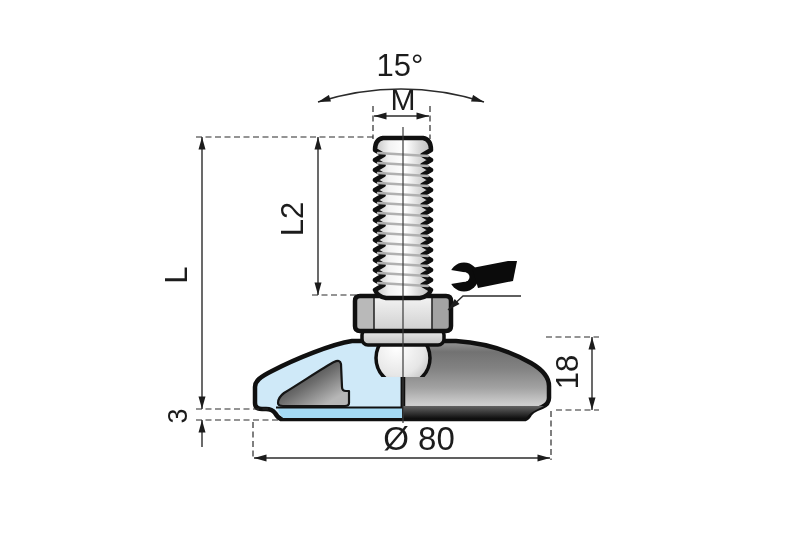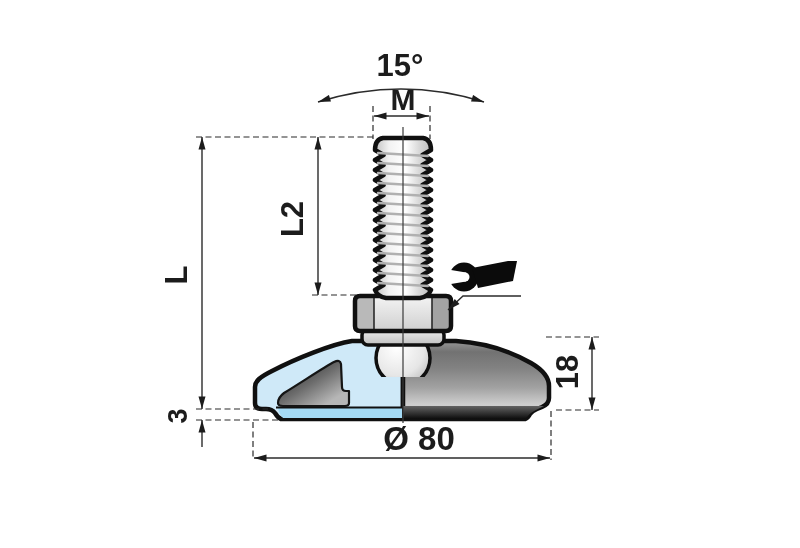--- a/index.html
+++ b/index.html
@@ -1,16 +1,16 @@
 <!DOCTYPE html>
 <html><head>
 <meta charset="utf-8">
 <style>
   html,body{margin:0;padding:0;background:#ffffff;}
-  .stage{width:800px;height:548px;background:#ffffff;position:relative;overflow:hidden;font-weight:bold;}
+  .stage{width:800px;height:548px;background:#ffffff;position:relative;overflow:hidden;}
   svg{display:block;}
   .lbl{font-family:"Liberation Sans","DejaVu Sans",sans-serif;fill:#1c1c1c;}
   .dim{stroke:#2b2b2b;stroke-width:1.4;fill:none;}
   .dash{stroke:#2b2b2b;stroke-width:1.2;fill:none;stroke-dasharray:6 3.5;}
   .outline{stroke:#101010;stroke-width:4.5;stroke-linejoin:round;}
   .thinline{stroke:#2a2a2a;stroke-width:1.6;fill:none;}
 </style>
 </head>
 <body>
 

